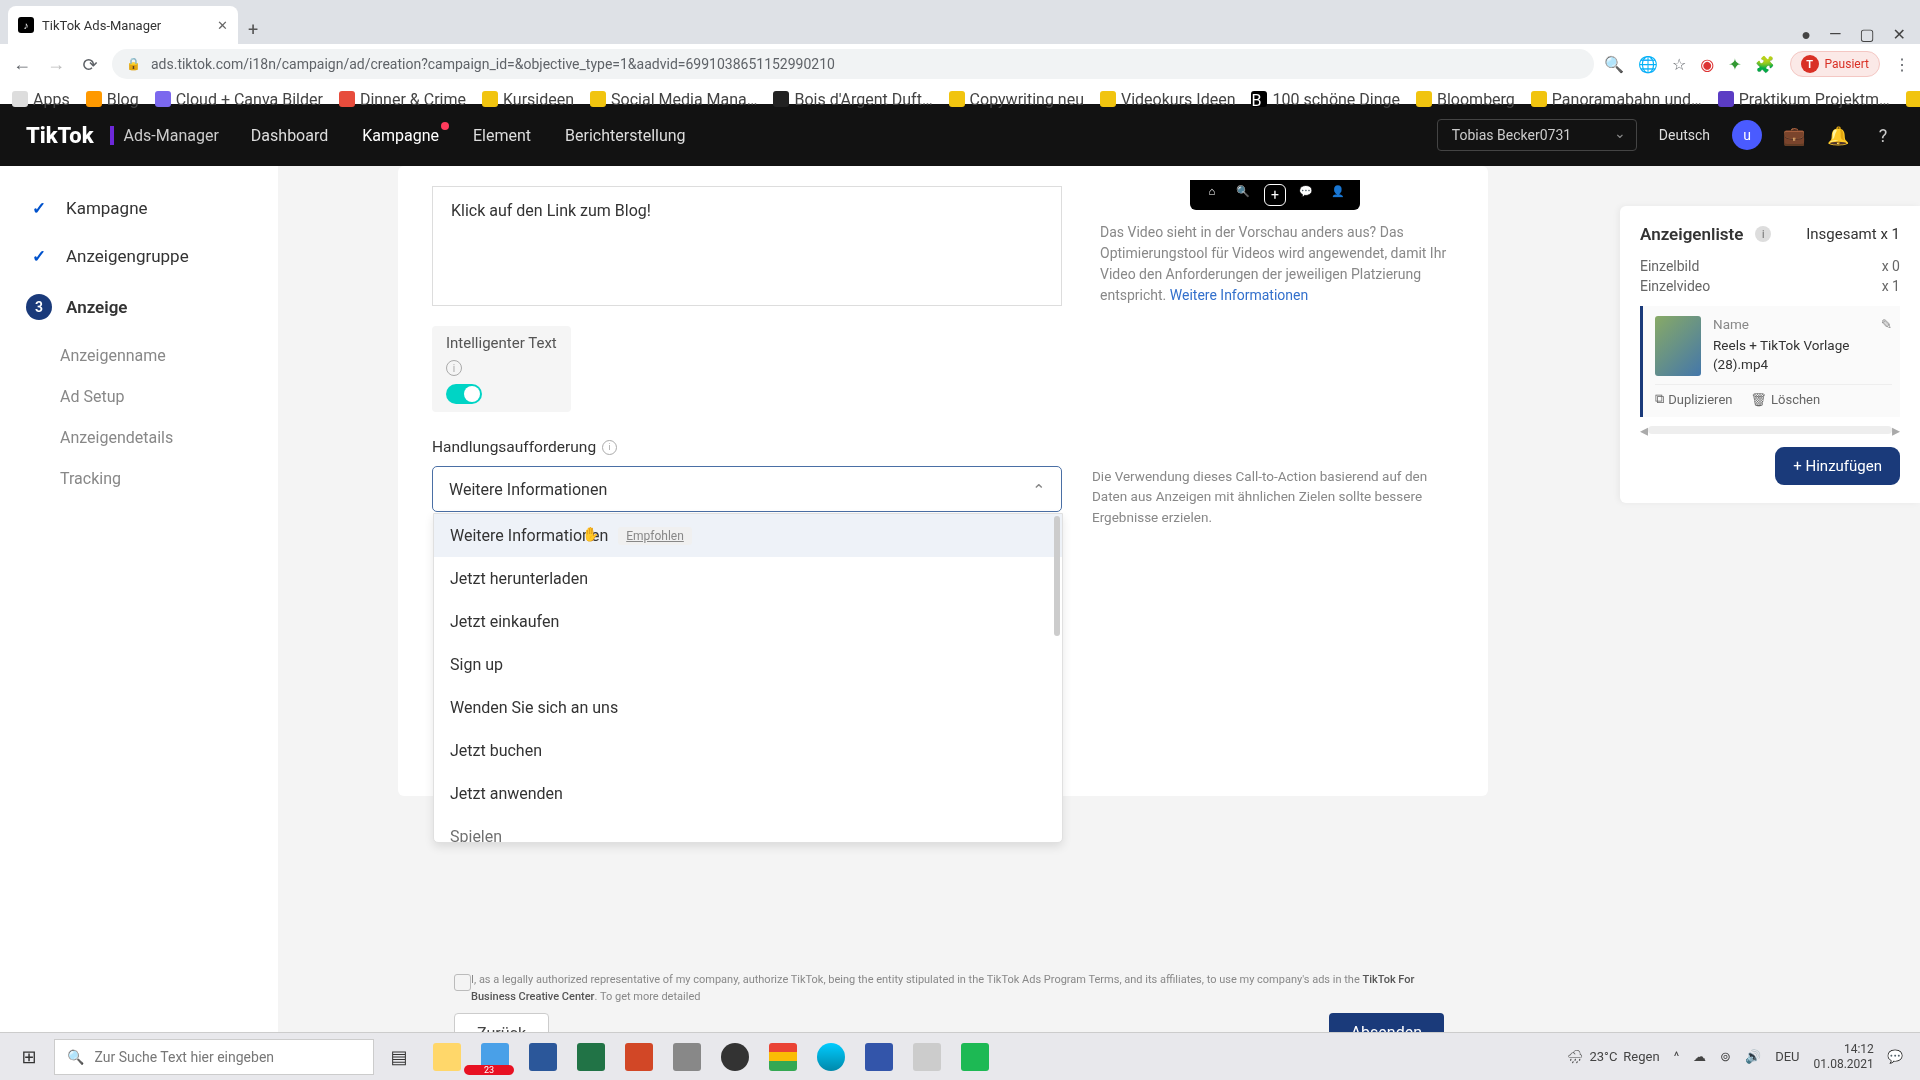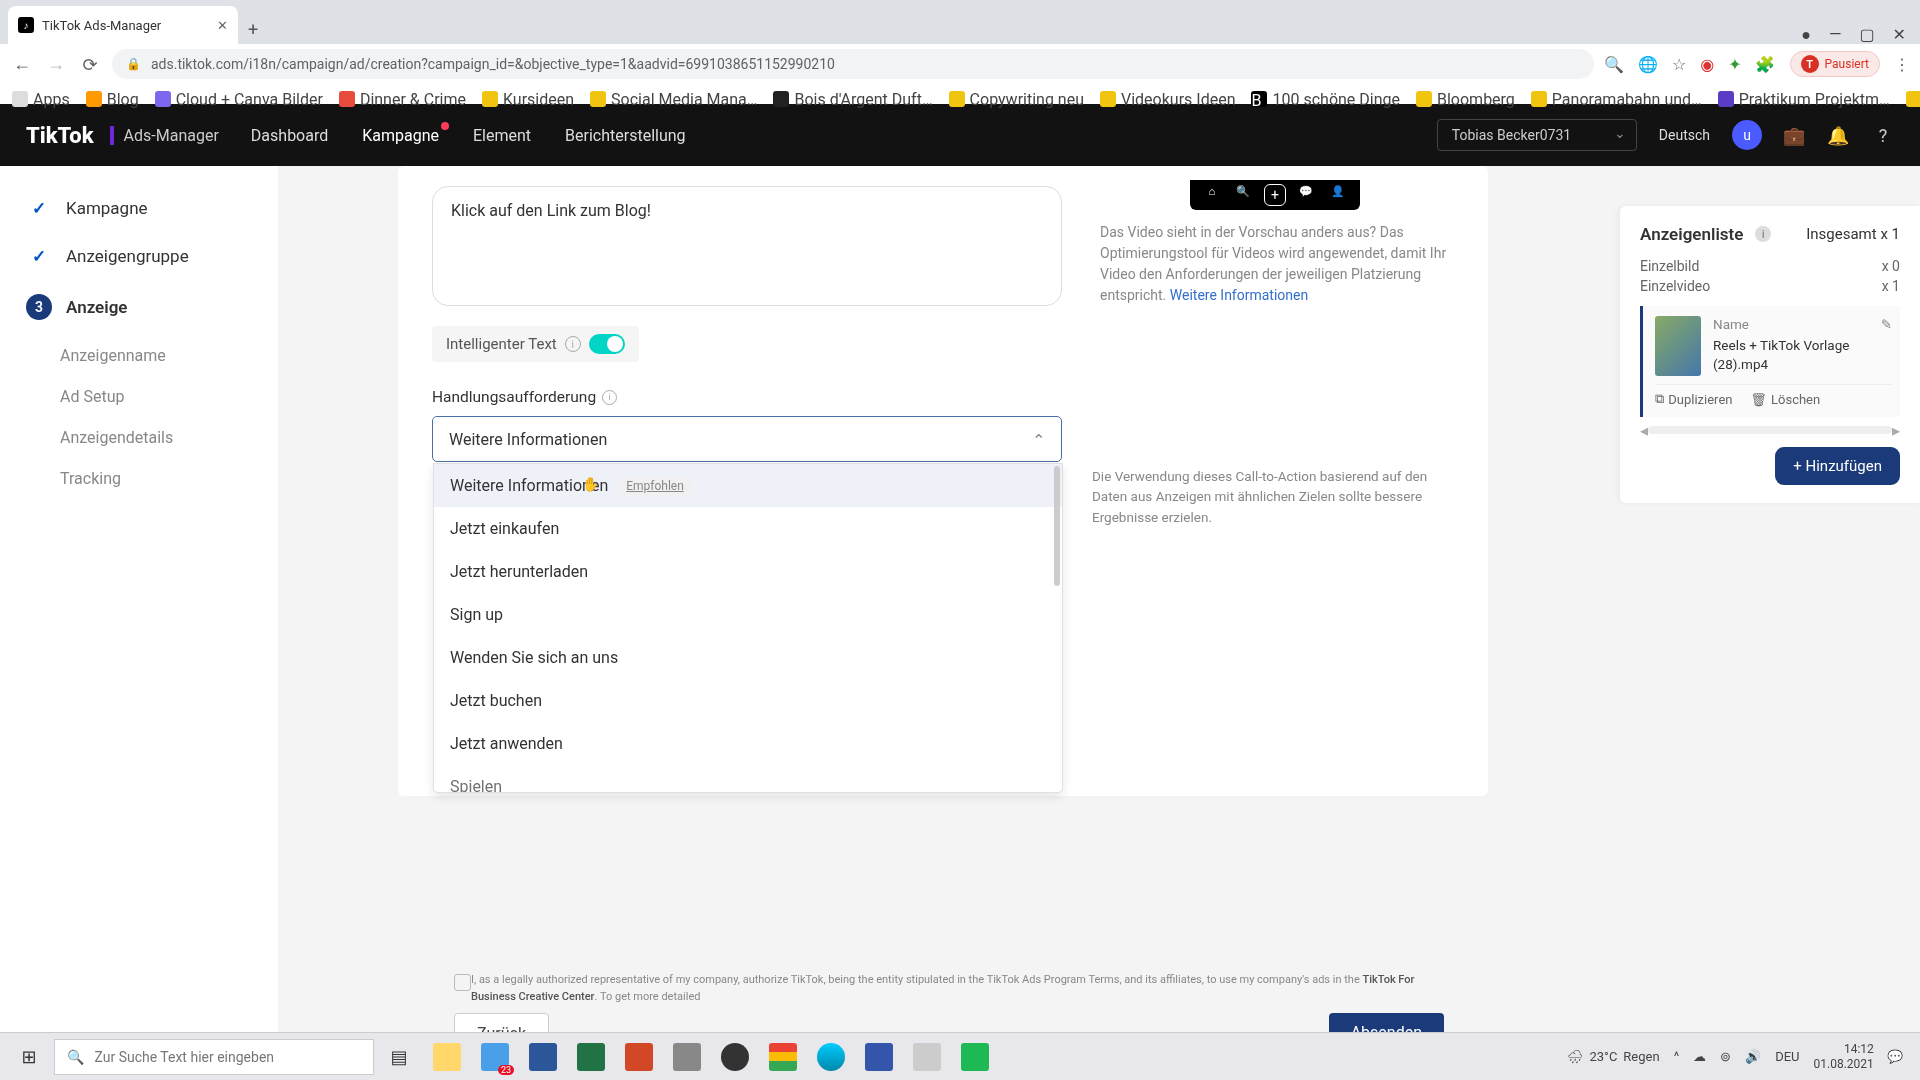--- a/index.html
+++ b/index.html
@@ -52,22 +52,22 @@
   .step.active { font-weight:600; }
   .step.active .step-icon { width:26px;height:26px;border-radius:50%;background:#1a3a7a;color:#fff;display:flex;align-items:center;justify-content:center;font-size:14px;}
   .step .step-icon{width:26px;display:flex;justify-content:center;}
   .substeps { padding-left:60px; display:flex; flex-direction:column; gap:2px;}
   .substeps .sub { padding:10px 0; font-size:16px; color:#888; cursor:pointer;}
 
   .content-area { flex:1; padding:0 20px 0 120px; overflow:visible; position:relative;}
   .card { background:#fff; border-radius:6px; width:1090px; min-height:630px; display:flex; position:relative;}
   .card-left { width:680px; padding:20px 34px; position:relative;}
   .card-mid { flex:1; padding:14px 30px 14px 14px; font-size:14px; color:#777; line-height:1.5;}
-  .textarea { width:630px; height:120px; border:1px solid #ddd; border-radius:16px; padding:14px 18px; font-size:16px; color:#333; resize:none;}
-  .smart-text { margin-top:16px; display:inline-flex; align-items:center; gap:8px; background:#f5f5f5; border-radius:4px; padding:8px 14px; font-size:15px; color:#555;}
+  .textarea { width:630px; height:120px; border:1px solid #ddd; border-radius:0; padding:14px 18px; font-size:16px; color:#333; resize:none;}
+  .smart-text { margin-top:16px; display:inline-flex; align-items:flex-start; gap:8px; background:#f5f5f5; border-radius:4px; padding:8px 14px; font-size:15px; color:#555;flex-direction:column;}
   .smart-text .info-ico{ width:16px;height:16px;border-radius:50%;border:1px solid #aaa;color:#aaa;font-size:10px;display:flex;align-items:center;justify-content:center;}
   .toggle { width:36px;height:20px;border-radius:10px;background:#00d4c5;position:relative;}
   .toggle::after{content:"";position:absolute;width:16px;height:16px;background:#fff;border-radius:50%;top:2px;right:2px;}
 
   .cta-section { margin-top:26px; }
   .field-label { font-size:15.5px; color:#333; display:flex; align-items:center; gap:6px; margin-bottom:10px;}
   .field-label .info-ico{ width:15px;height:15px;border-radius:50%;border:1px solid #aaa;color:#aaa;font-size:9px;display:flex;align-items:center;justify-content:center;}
   .select-box { width:630px; height:46px; border:1.5px solid #4a6fa5; border-radius:5px; display:flex; align-items:center; padding:0 16px; font-size:16px; color:#333; position:relative; cursor:pointer;}
   .select-box .chev { margin-left:auto; color:#888; transform:rotate(180deg);}
 
@@ -296,24 +296,24 @@
             <span class="chev">⌄</span>
 
             <div class="dropdown">
               <div class="dd-scroll"></div>
               <div class="opt highlighted">
                 <span>Weitere Informationen</span>
                 <span class="badge">Empfohlen</span>
                 <span class="cursor-hand" style="position:absolute;left:148px;top:12px;">✋</span>
               </div>
               <div class="opt">
+                  <span>Jetzt herunterladen</span>
+                </div>
+              <div class="opt">
                   <span>Jetzt einkaufen</span>
-                </div>
-              <div class="opt">
-                  <span>Jetzt herunterladen</span>
                 </div>
               <div class="opt">
                   <span>Sign up</span>
                 </div>
               <div class="opt">
                   <span>Wenden Sie sich an uns</span>
                 </div>
               <div class="opt">
                   <span>Jetzt buchen</span>
                 </div>
@@ -404,21 +404,21 @@
   <div class="search">
     <span>🔍</span>
     <span>Zur Suche Text hier eingeben</span>
   </div>
   <div class="tb-btn">▤</div>
   <div class="tb-btn">
       <div class="app-ico app-folder"></div>
     </div>
   <div class="tb-btn" style="position:relative;">
       <div class="app-ico app-edge"></div>
-      <span style="position:absolute;bottom:2px;right:4px;background:#e81123;color:#fff;font-size:9px;padding:0 3px;border-radius:6px;">23</span>
+      <span style="position:absolute;bottom:2px;right:4px;background:#e81123;color:#fff;font-size:9px;padding:0 20px;border-radius:6px;">23</span>
     </div>
   <div class="tb-btn">
       <div class="app-ico app-word"></div>
     </div>
   <div class="tb-btn">
       <div class="app-ico app-excel"></div>
     </div>
   <div class="tb-btn">
       <div class="app-ico app-ppt"></div>
     </div>

